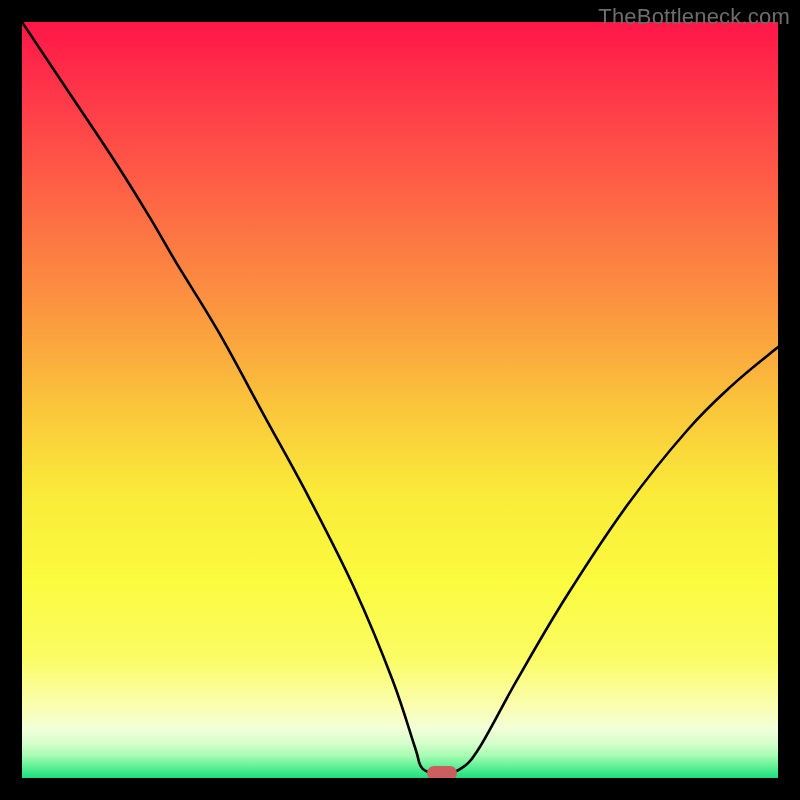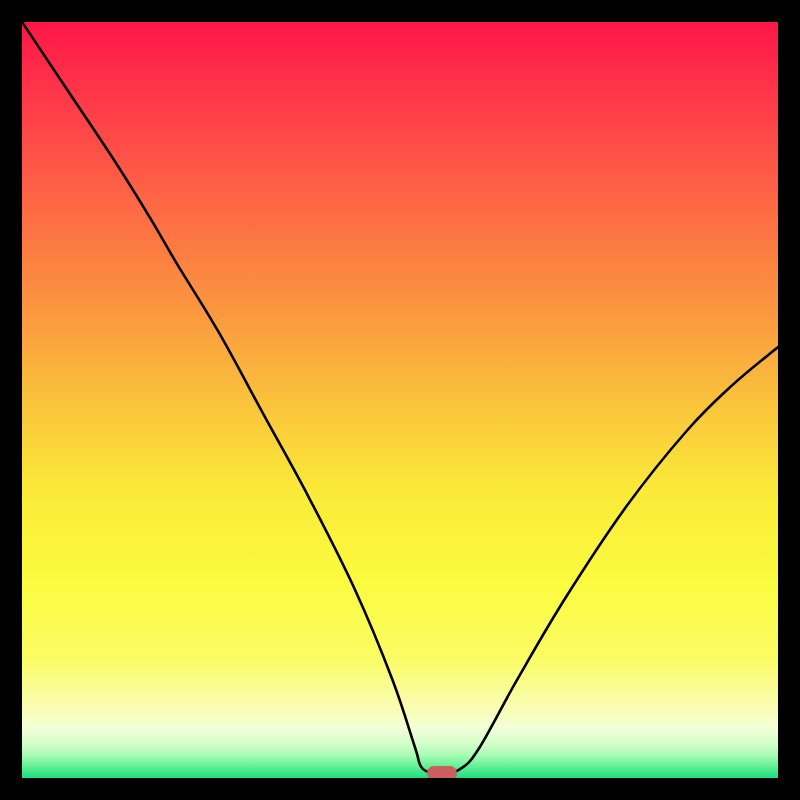--- a/index.html
+++ b/index.html
@@ -81,13 +81,14 @@
       </defs>
       <rect x="0" y="0" width="100" height="100" fill="url(#bg-grad)"></rect>
     </svg>
 
     <svg class="curve" viewBox="0 0 756 756" preserveAspectRatio="none">
       <path id="curve-path" fill="none" stroke="#000" stroke-width="2.6" stroke-linecap="round" stroke-linejoin="round" d="M 0 0 C 8.1648 12.247199999999996, 29.0304 43.54559999999997, 45.36 68.03999999999998 C 61.6896 92.53439999999998, 75.7512 112.94640000000004, 90.72 136.08000000000004 C 105.6888 159.21360000000004, 116.95320000000001 177.5088, 128.52 196.56 C 140.0868 215.6112, 142.7328 221.50799999999995, 154.98 241.91999999999996 C 167.22719999999998 262.332, 180.9108 282.744, 196.56 309.96000000000004 C 212.2092 337.17600000000004, 225.59040000000002 363.18240000000003, 241.92000000000002 393.12 C 258.24960000000004 423.0576, 270.95040000000006 444.9816, 287.28000000000003 476.28000000000003 C 303.6096 507.57840000000004, 317.6712 534.3408, 332.64 567 C 347.6088 599.6592, 359.5536 629.1432, 370.44 657.72 C 381.3264 686.2968000000001, 387.6768 709.70256, 393.12 725.76 C 398.5632 741.81744, 395.9172 742.30128, 400.68 746.928 C 405.44280000000003 751.55472, 412.77600000000007 751.4639999999999, 419.58000000000004 751.4639999999999 C 426.384 751.4639999999999, 431.676 751.55472, 438.47999999999996 746.928 C 445.28399999999993 742.30128, 447.174 741.81744, 457.38 725.76 C 467.586 709.70256, 479.5308 684.936, 495.18 657.72 C 510.8292 630.504, 524.5884 605.8584000000001, 544.3199999999999 574.5600000000001 C 564.0515999999999 543.2616, 583.0272000000001 513.7776, 604.8000000000001 483.84000000000003 C 626.5728 453.9024, 646.2288 430.0128, 665.28 408.24 C 684.3312 386.4672, 694.3104 377.8488, 710.64 362.88 C 726.9696 347.9112, 747.8352 331.884, 756 325.08000000000004"></path>
     </svg>
 
     <div id="marker" class="marker" style="left: 419.58px; top: 751.464px; background: rgb(203, 95, 96);"></div>
   </div>
+  <div class="watermark">TheBottleneck.com</div>
 </div>
 
 </body></html>

